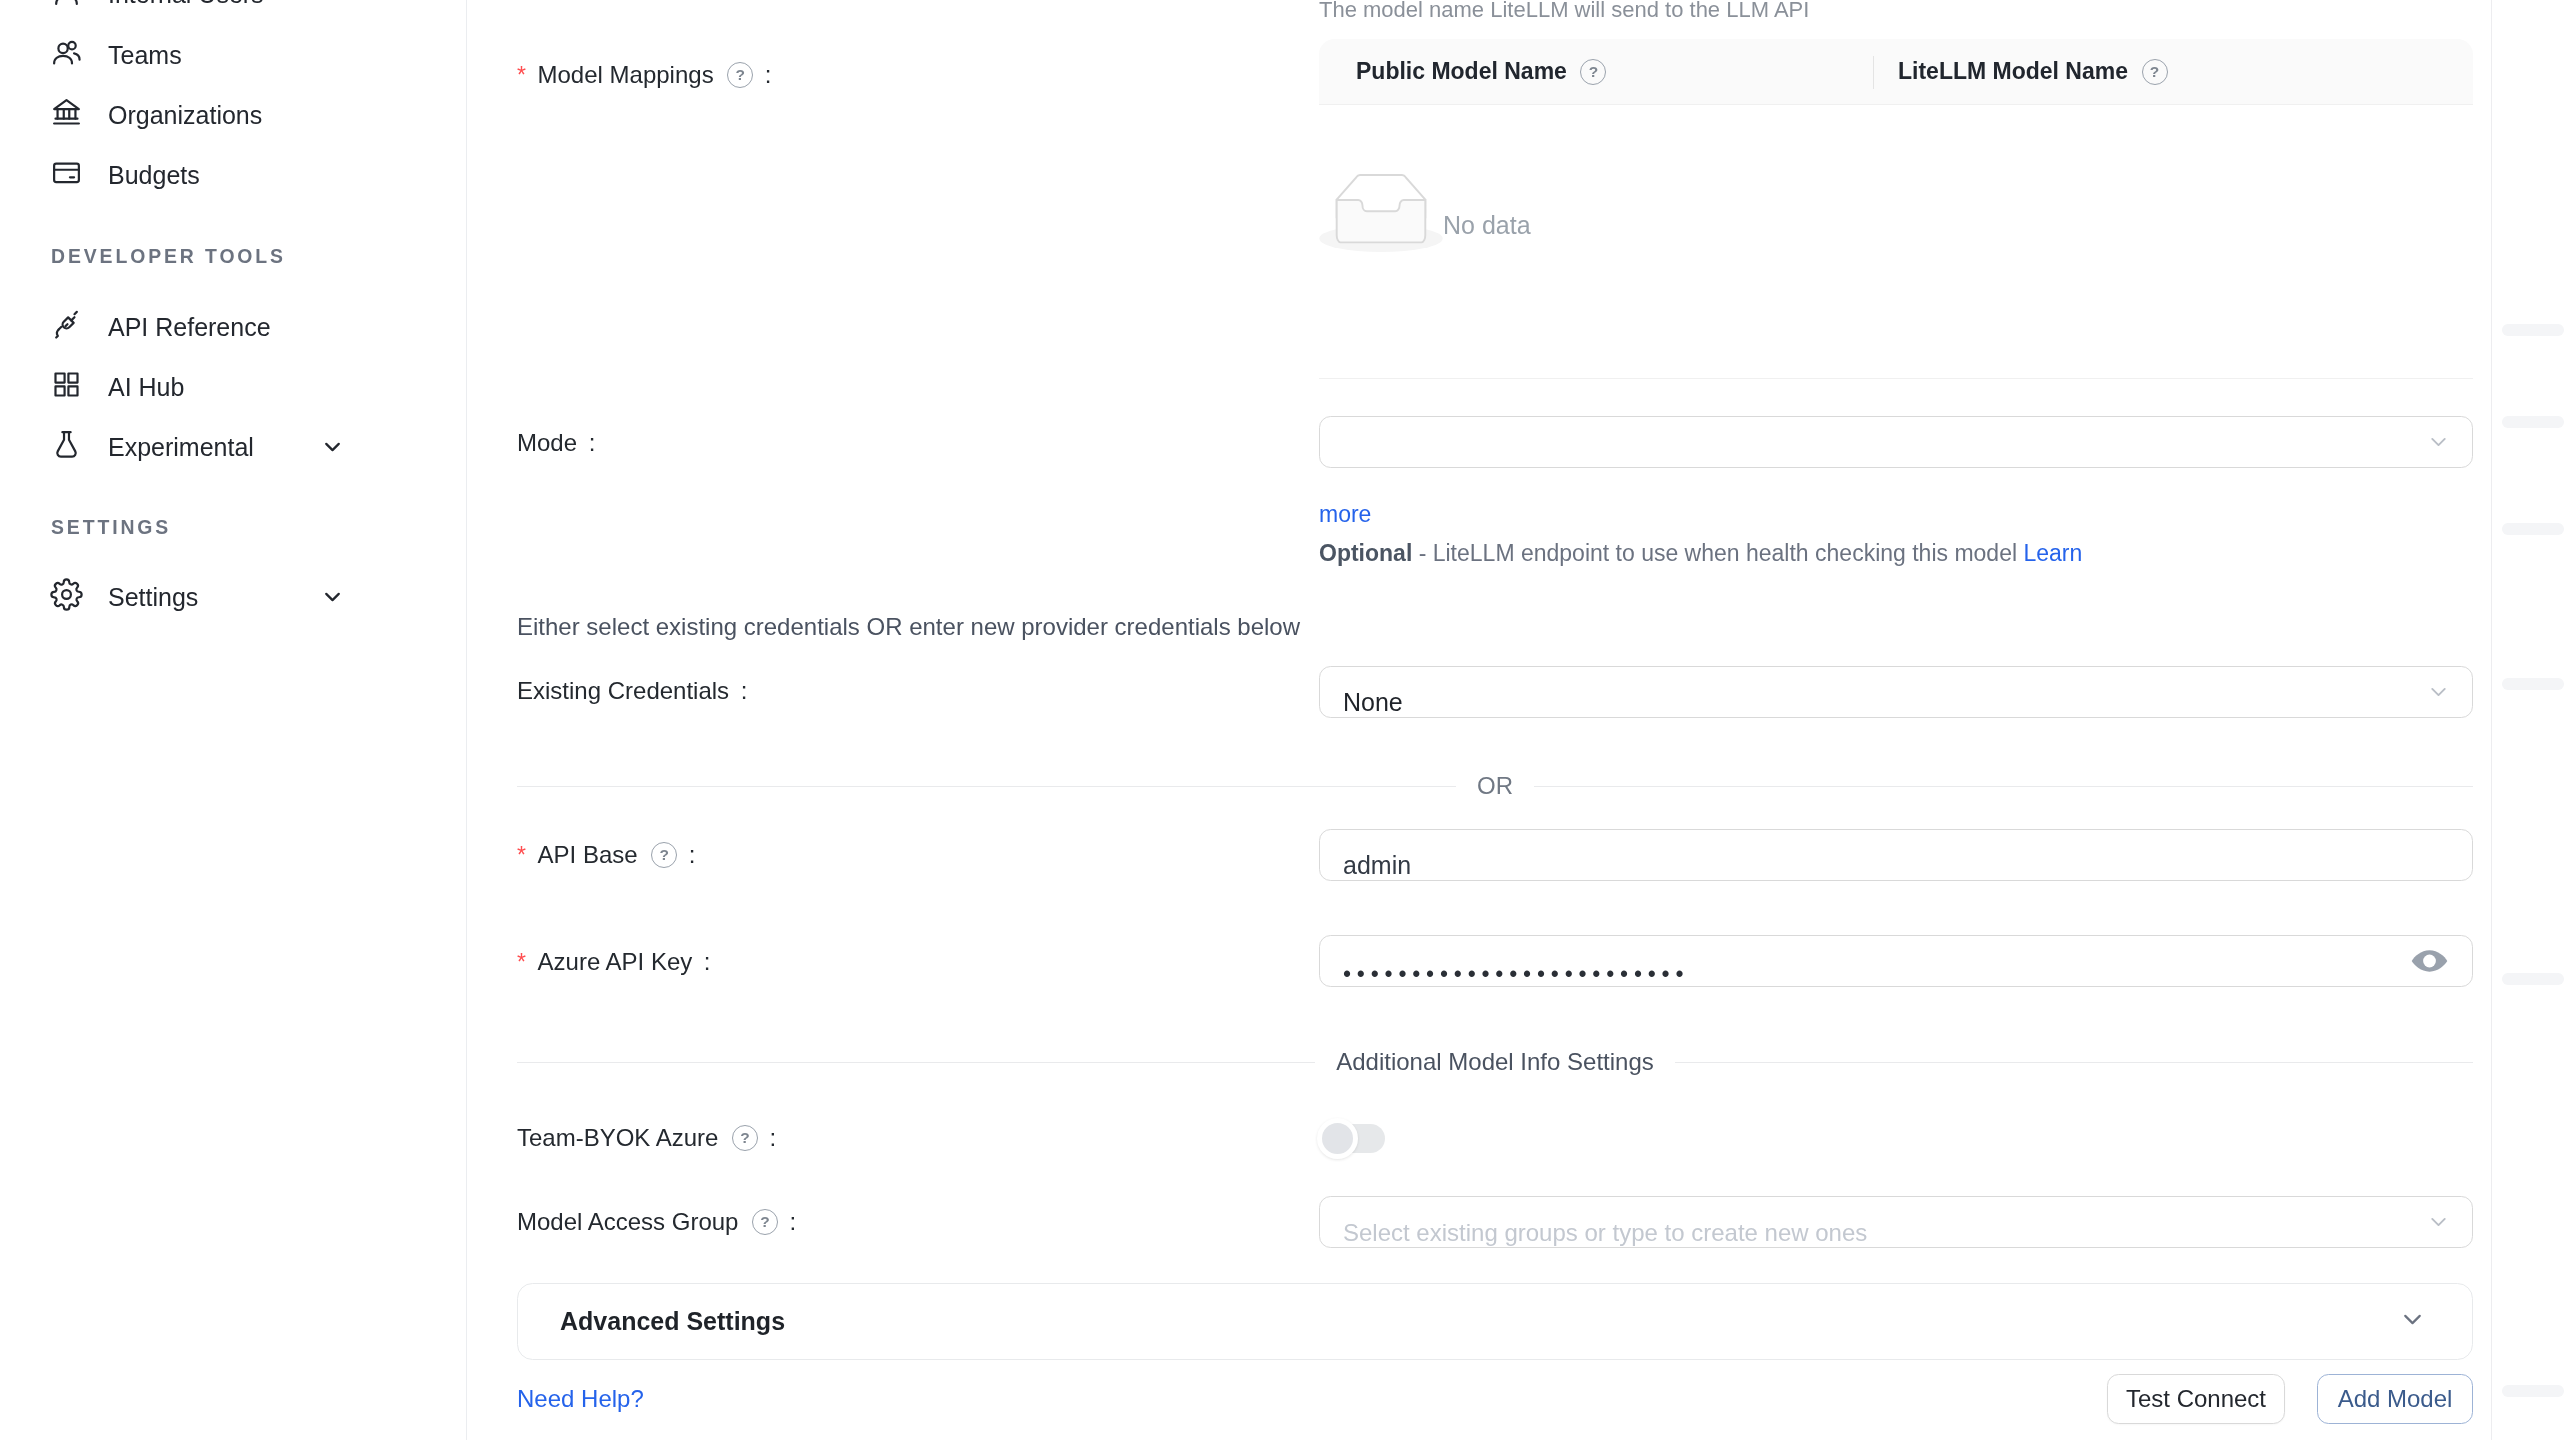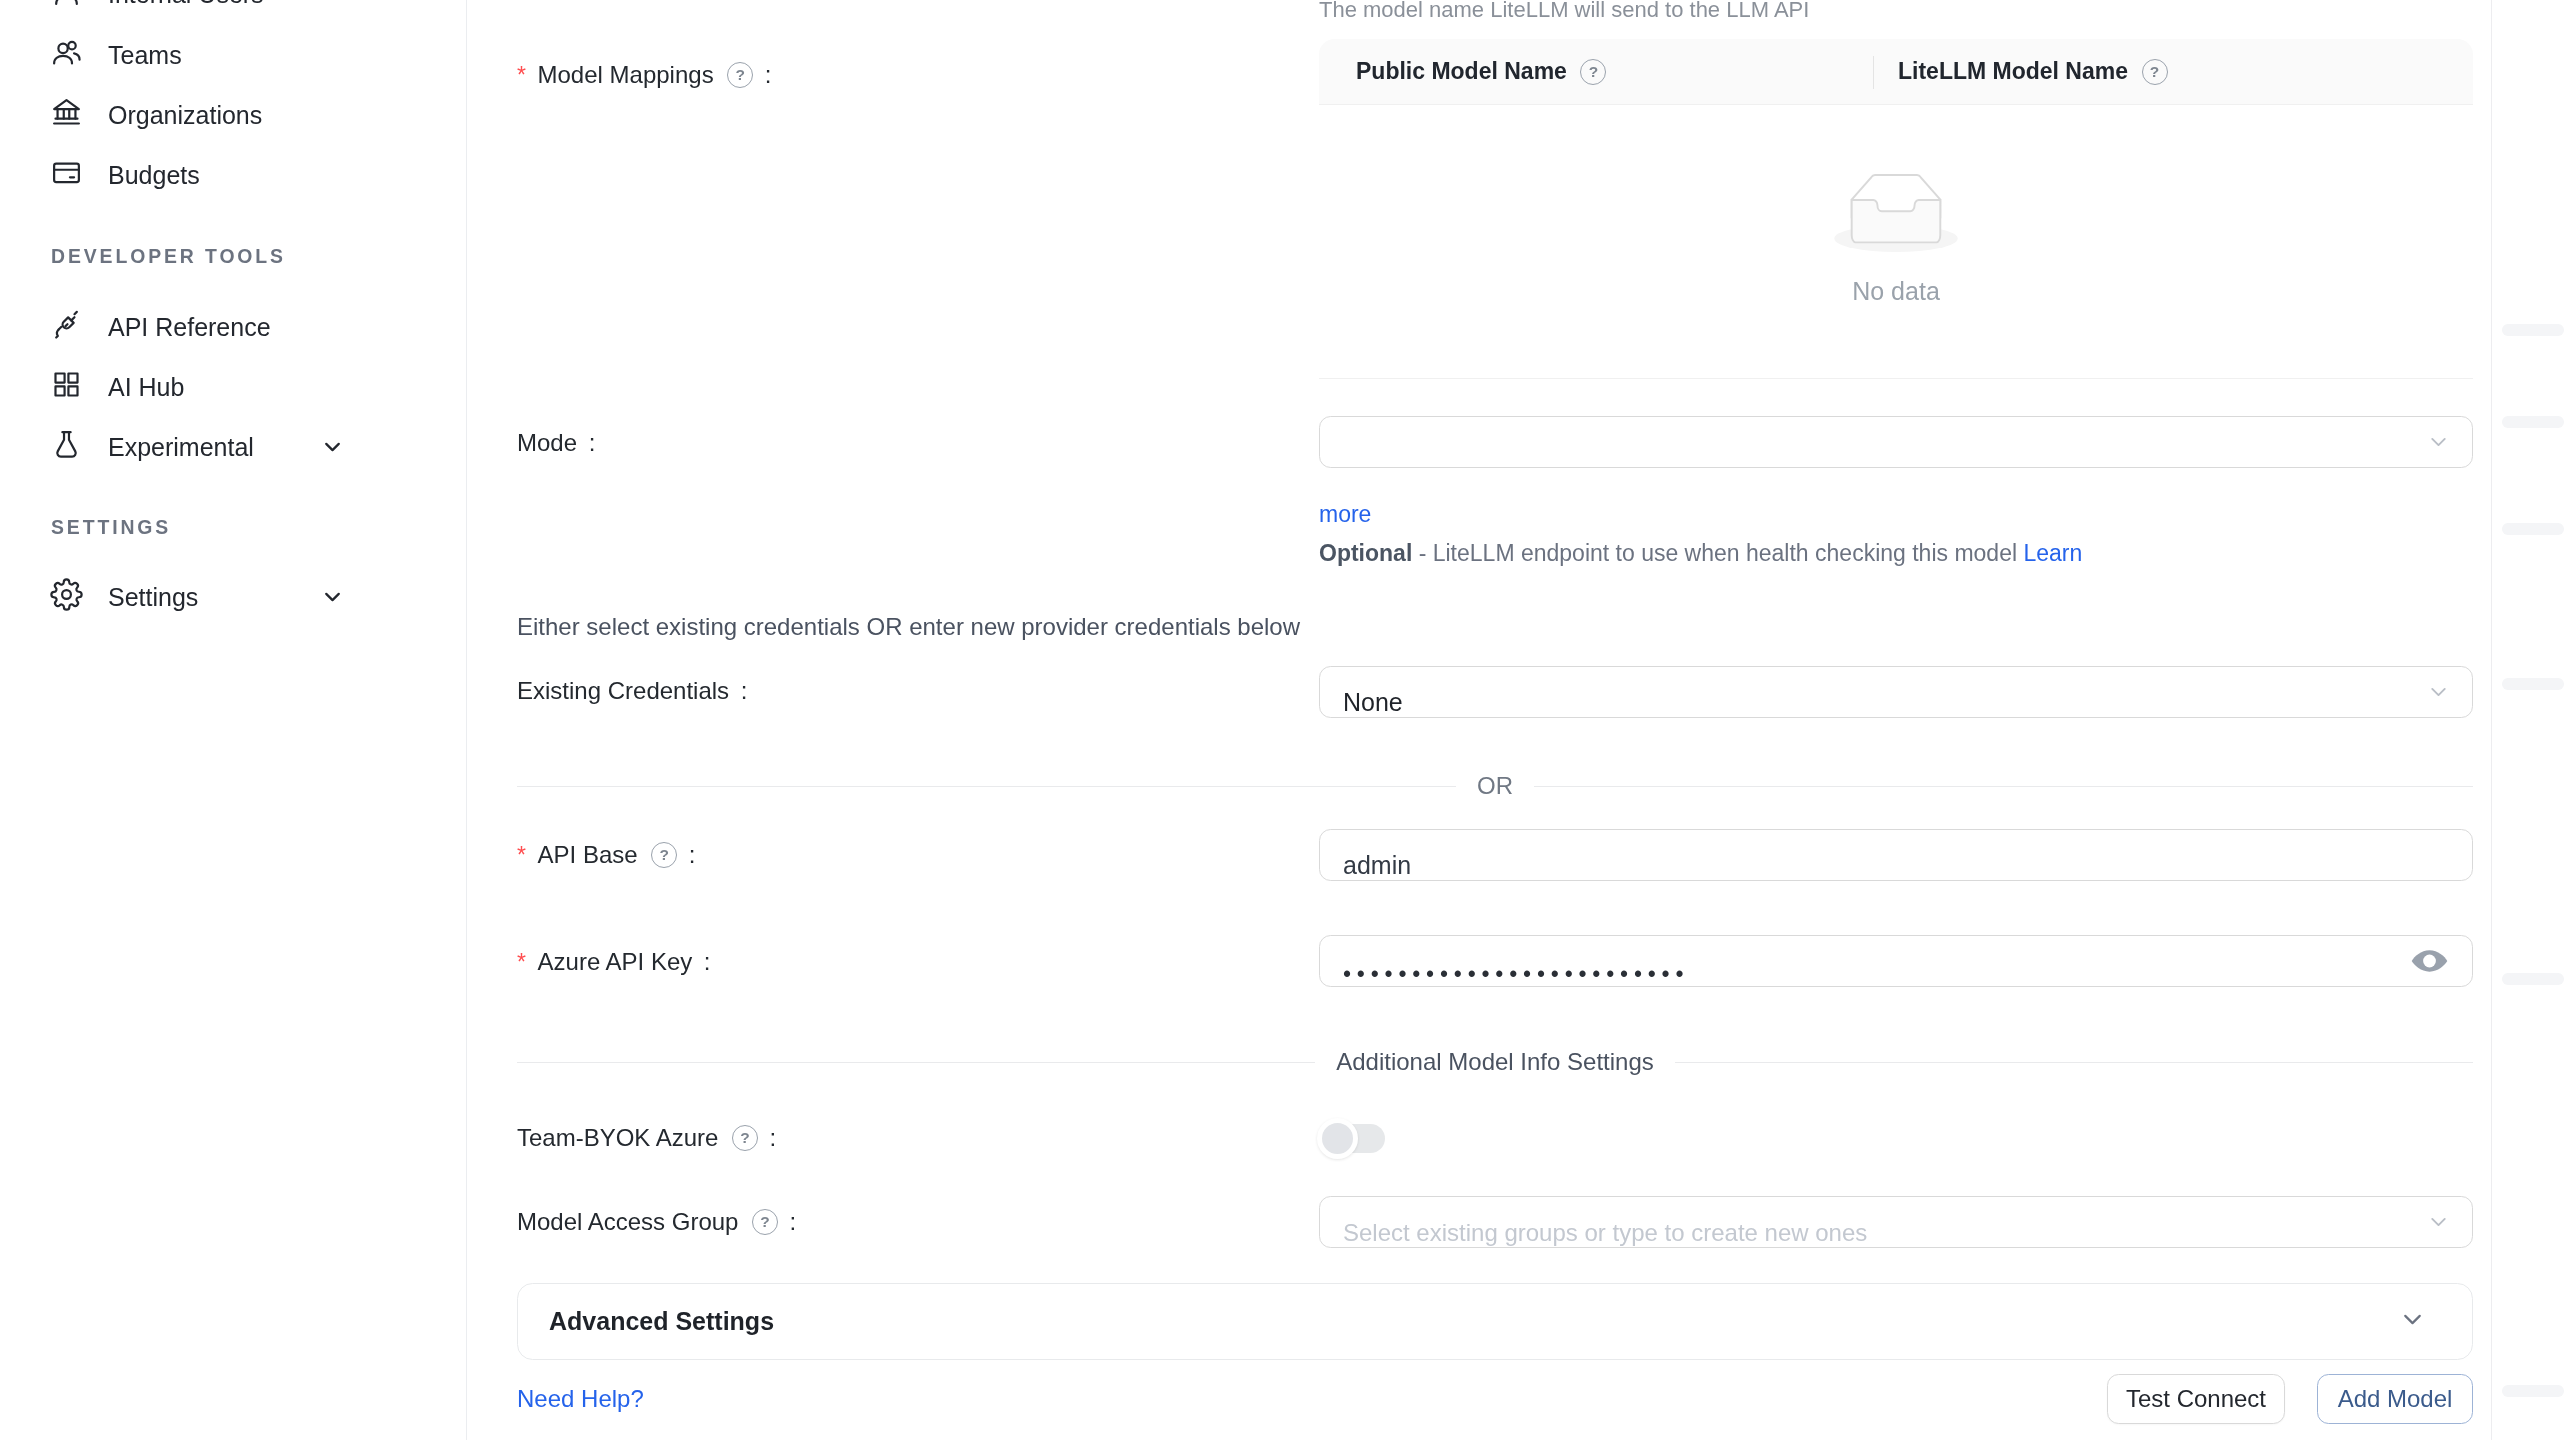--- a/index.html
+++ b/index.html
@@ -44,21 +44,21 @@
 
   
   .mm-table { position:absolute; left:1319px; top:39px; width:1154px; }
   .mm-head { height:66px; background:#fafafa; border-radius:15.5px 15.5px 0 0;
              border-bottom:1px solid #f0f0f0; display:flex; align-items:center; position:relative; }
   .mm-th { display:flex; align-items:center; gap:9.7px; font-size:23px; font-weight:700; color:#21262e; }
   .mm-th1 { width:554px; padding-left:37px; }
   .mm-th2 { padding-left:25px; }
   .mm-col-div { position:absolute; left:554px; top:16.5px; width:1px; height:33px; background:#e4e4e4; }
   .mm-body { height:274px; position:relative; border-bottom:1px solid #f0f0f0; }
-  .empty-wrap { position:absolute; left:0; right:0; top:68px; display:flex; flex-direction:column; align-items:center; }
+  .empty-wrap { position:absolute; left:0; right:0; top:68px; display:flex; flex-direction:row; align-items:center; }
   .empty-text { margin-top:21px; font-size:25px; color:#9aa2ab; }
 
   .helper-top { position:absolute; left:1319px; top:-2.9px; font-size:22px; color:#8a9099; }
 
   .mode-help { position:absolute; left:1319px; top:495px; width:784px;
                font-size:23px; line-height:39px; color:#6b7280; }
   .mode-help b { color:#4b5563; }
   .link { color:#2563eb; cursor:pointer; }
 
   .note-text { position:absolute; left:517px; transform:translateY(-50%);
@@ -75,21 +75,21 @@
   
   .toggle { position:absolute; left:1321px; top:1123px; width:64px; height:31px; cursor:pointer; }
   .toggle .pill { position:absolute; left:5.8px; top:1px; width:58px; height:29px; border-radius:14.5px; background:#e6e8ea; }
   .toggle .knob { position:absolute; left:-3.9px; top:-4.8px; width:41px; height:41px; border-radius:50%;
                   background:#e2e4e8; border:5.8px solid #ffffff; box-shadow:0 1px 2.9px rgba(0,0,0,0.10); }
 
   
   .adv-panel { position:absolute; left:517px; top:1283px; width:1956px; height:77px;
                border:1px solid #e8eaec; border-radius:15.5px; background:#fff;
                display:flex; align-items:center; padding:0 45px 0 31px; cursor:pointer; }
-  .adv-panel .adv-label { font-size:25px; font-weight:700; color:#1f2329; flex:1; }
+  .adv-panel .adv-label { font-size:25px; font-weight:700; color:#1f2329; flex:1;margin-left:11px; }
 
   
   .need-help { position:absolute; left:517px; top:1399px; transform:translateY(-50%);
                font-size:24px; color:#2563eb; cursor:pointer; }
   .btn { position:absolute; top:1374px; height:50px; border-radius:11.6px; background:#fff;
          display:flex; align-items:center; justify-content:center; font-size:24px; cursor:pointer; }
   .btn-test { right:291px; width:178px; border:1px solid #d9d9d9; color:#23272e;
               box-shadow:0 1px 1.9px rgba(0,0,0,0.03); }
   .btn-add { right:103px; width:156px; border:1px solid #9db3d6; color:#3b5b8c; font-weight:500; }
 

